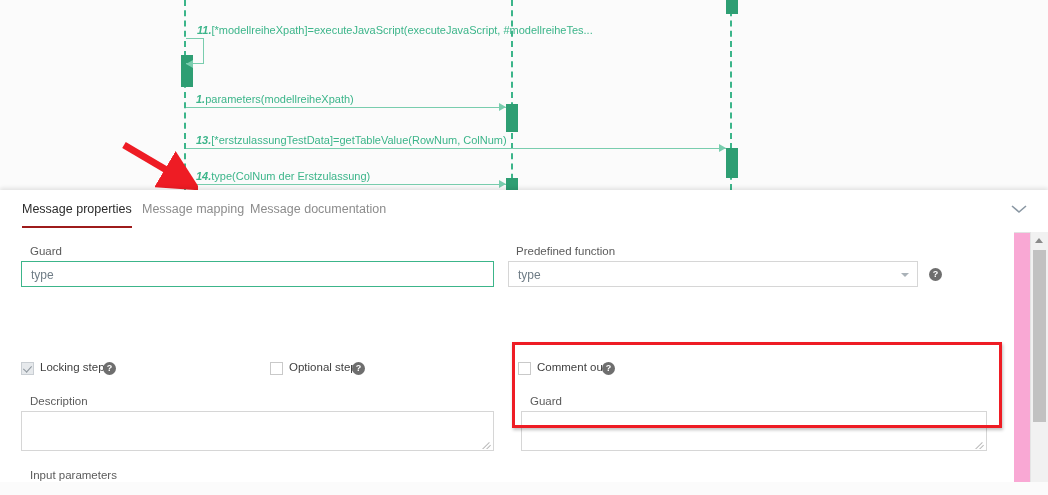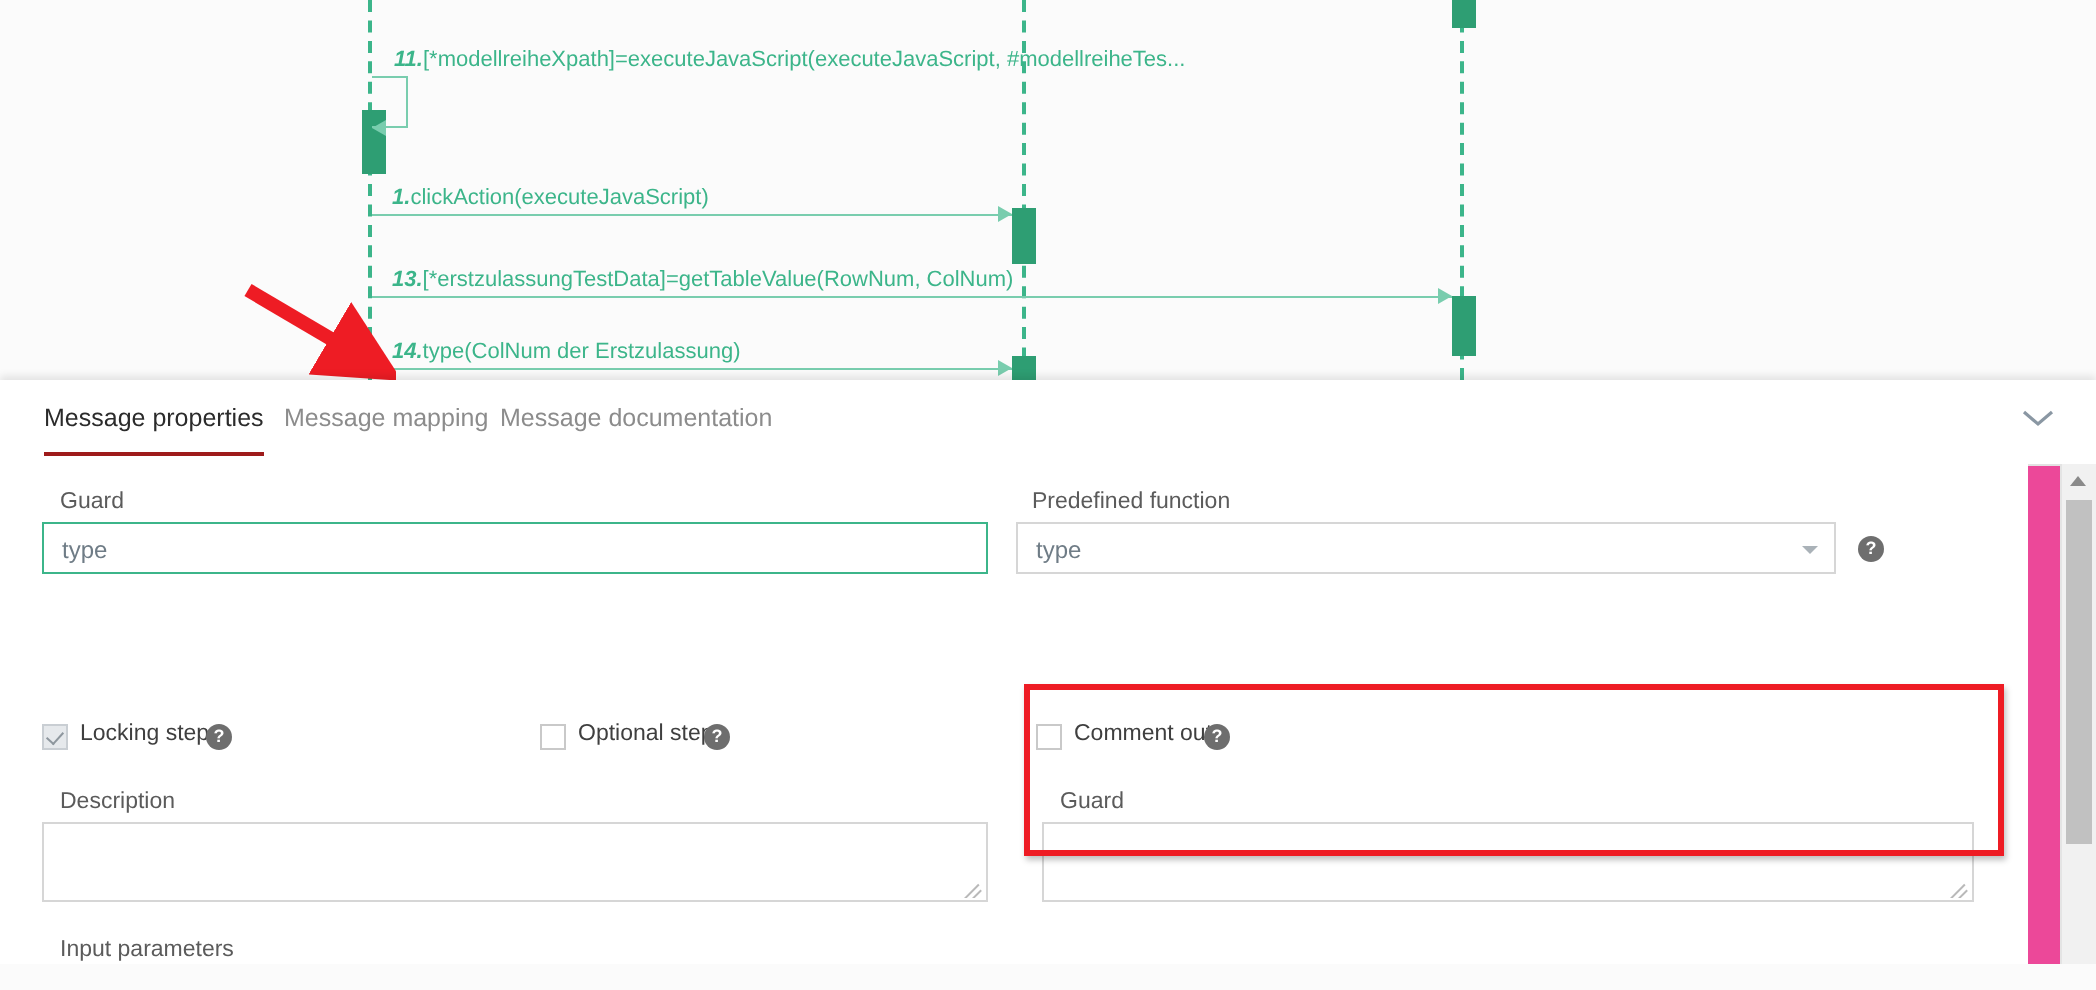--- a/index.html
+++ b/index.html
@@ -63,21 +63,21 @@
     border-left: none;
     box-sizing: border-box;
   }
   .red-arrow { position: absolute; }
 
   
   #panel {
     position: absolute;
     left: 0; top: 190px;
     width: 1048px; height: 305px;
-    background: #ec4899;
+    background: #f9a8d4;
     box-shadow: 0 -2px 4px rgba(0,0,0,0.10);
   }
   #tabbar {
     position: absolute;
     left: 0; top: 0;
     width: 1048px; height: 42px;
     border-bottom: 1px solid #e2e2e2;
     background: #ffffff;
   }
   .tab {
@@ -290,21 +290,21 @@
   <div class="activation" style="left:726px; top:148px; height:28px;"></div>
   <div class="activation" style="left:506px; top:178px; height:12px;"></div>
 
   <div class="msg-label" style="left:197px; top:24px;">
     <span class="msg-num">11.</span><span>[*modellreiheXpath]=executeJavaScript(executeJavaScript, #modellreiheTes...</span>
   </div>
   <div class="self-call" style="left:186px; top:38px; width:18px; height:26px;"></div>
   <div class="msg-arrow" style="left:186px; top:60px; border-left:none; border-right:7px solid #79cdae;"></div>
 
   <div class="msg-label" style="left:196px; top:93px;">
-    <span class="msg-num">1.</span><span>clickAction(executeJavaScript)</span>
+    <span class="msg-num">1.</span><span>parameters(modellreiheXpath)</span>
   </div>
   <div class="msg-line" style="left:186px; top:107px; width:320px;"></div>
   <div class="msg-arrow" style="left:499px; top:103px;"></div>
 
   <div class="msg-label" style="left:196px; top:134px;">
     <span class="msg-num">13.</span><span>[*erstzulassungTestData]=getTableValue(RowNum, ColNum)</span>
   </div>
   <div class="msg-line" style="left:186px; top:148px; width:540px;"></div>
   <div class="msg-arrow" style="left:719px; top:144px;"></div>
 

